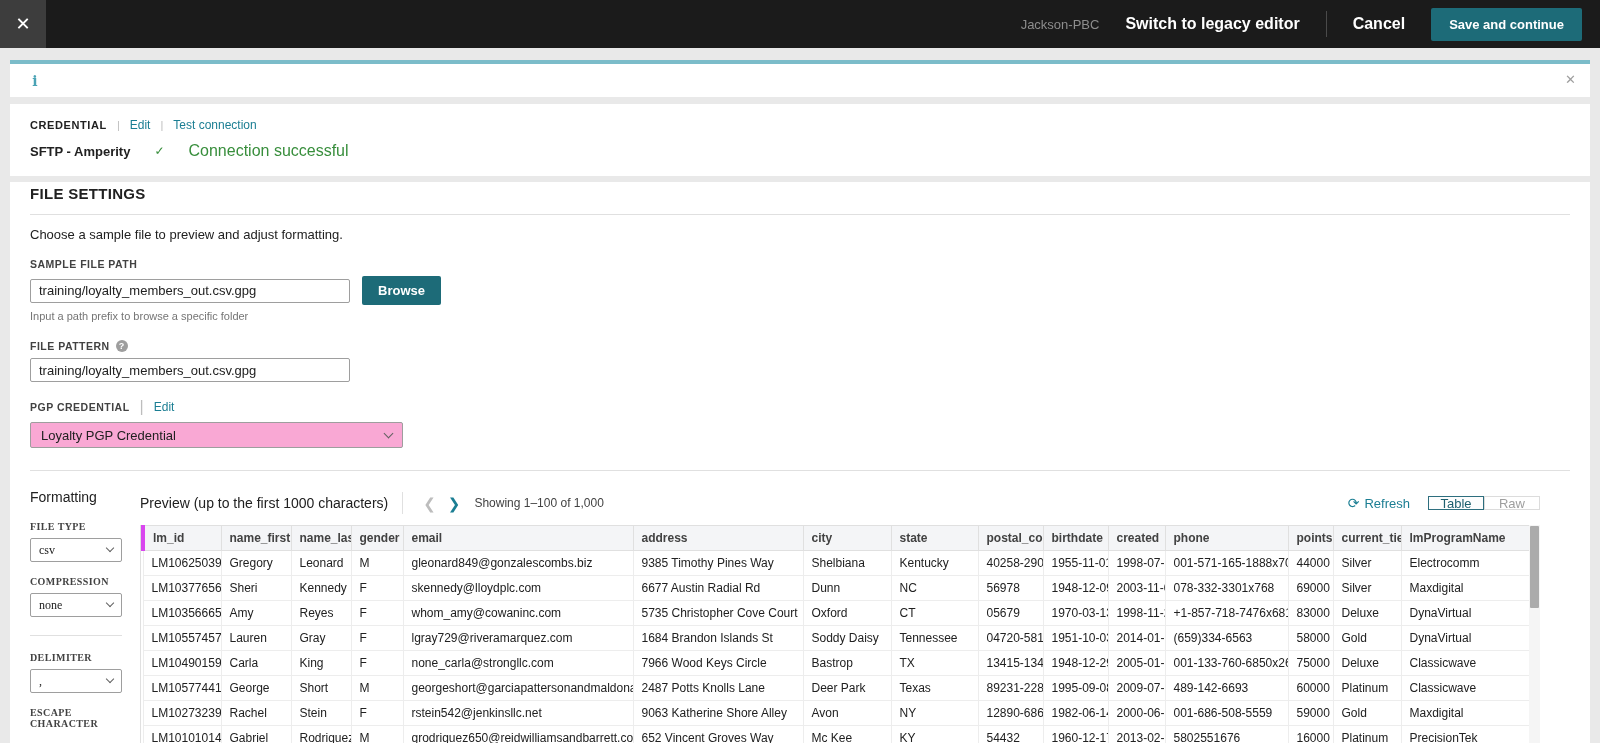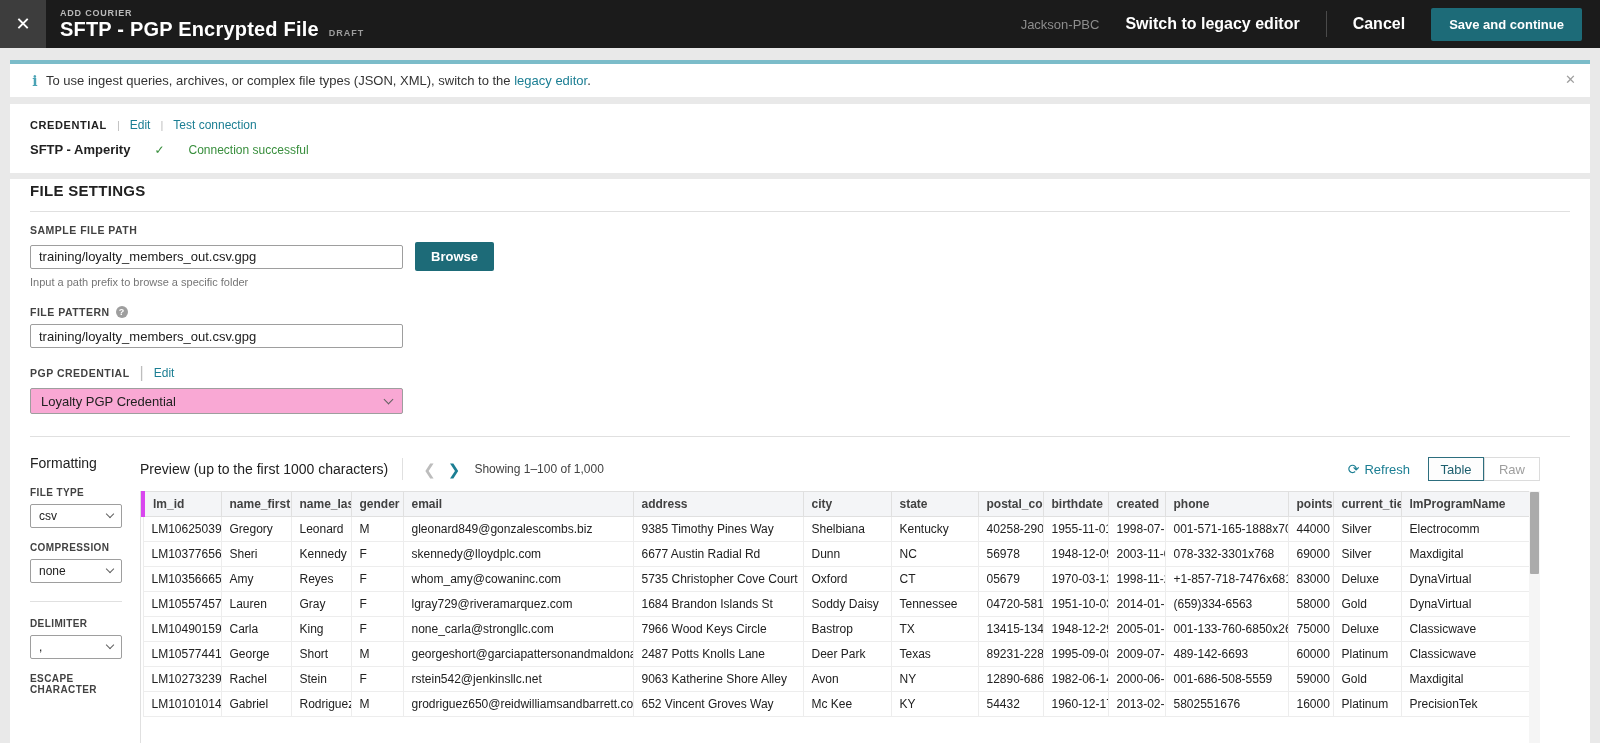--- a/index.html
+++ b/index.html
@@ -32,111 +32,101 @@
   .banner-dismiss { position:absolute; right:14px; top:8px; color:#9e9e9e; font-size:13px; cursor:pointer; }
 
   .credential-card { margin-top:7px; padding:14px 20px 16px; }
   .cred-row1 { display:flex; align-items:center; gap:10px; font-size:11px; }
   .cred-label { font-weight:bold; letter-spacing:.6px; color:#212121; }
   .pipe { color:#bdbdbd; }
   .cred-link { color:#1b7e93; font-size:12px; cursor:pointer; }
   .cred-row2 { margin-top:10px; display:flex; align-items:center; gap:24px; }
   .cred-name { font-size:13px; font-weight:bold; }
   .check { color:#388e3c; font-size:12px; }
-  .cred-status { color:#388e3c; font-size:12px; }
+  .cred-status { color:#388e3c; font-size:16px; }
 
   .main-card { margin-top:6px; padding:3px 20px 0; height:565px; }
   .section-title { font-size:15px; font-weight:bold; letter-spacing:.3px; }
   .hr { border:none; border-top:1px solid #e0e0e0; margin:12px 0; }
   .subtitle { font-size:13px; color:#212121; margin-bottom:16px; }
 
   .field-label { font-size:10.5px; font-weight:bold; letter-spacing:.5px; color:#424242; margin-bottom:6px;
                  display:flex; align-items:center; gap:6px; }
-  .text-input { width:373px; height:24px; border:1px solid #9e9e9e; border-radius:2px;
+  .text-input { width:320px; height:24px; border:1px solid #9e9e9e; border-radius:2px;
                 font-size:13px; padding:0 8px; color:#212121; font-family:"Liberation Sans", sans-serif; }
   .input-row { display:flex; align-items:center; gap:12px; }
   .browse-btn { background:#1d6b78; color:#fff; font-size:13px; font-weight:bold; border:none;
                 padding:7px 16px; border-radius:2px; cursor:pointer; }
   .helper { font-size:11px; color:#757575; margin-top:5px; }
   .spacer18 { height:18px; } .spacer16 { height:16px; }
   .help-icon { width:12px; height:12px; border-radius:50%; background:#9e9e9e; color:#fff;
                font-size:9px; display:inline-flex; align-items:center; justify-content:center; font-weight:bold; }
   .label-links { display:flex; align-items:center; gap:10px; margin-bottom:6px; }
 
   .select-box { width:373px; height:26px; border:1px solid #9e9e9e; border-radius:2px; background:#f9a8d4;
                 display:flex; align-items:center; justify-content:space-between; padding:0 10px;
                 font-size:13px; cursor:pointer; }
   .chev { width:7px; height:7px; border-right:1.5px solid #616161; border-bottom:1.5px solid #616161;
           transform:rotate(45deg); margin-top:-4px; }
 
   
   .format-row { display:flex; margin-top:18px; }
   .format-aside { width:110px; flex:none; }
   .format-title { font-size:14px; margin-bottom:16px; }
-  .fmt-field { margin-bottom:14px; }
+  .fmt-field { margin-bottom:14px;font-family:Liberation Serif, serif; }
   .fmt-label { font-size:10px; font-weight:bold; letter-spacing:.4px; color:#424242; margin-bottom:6px; }
   .fmt-select { width:92px; height:24px; border:1px solid #9e9e9e; border-radius:2px; background:#fff;
                 display:flex; align-items:center; justify-content:space-between; padding:0 8px;
                 font-size:12px; cursor:pointer; }
   .fmt-select .chev { width:6px; height:6px; }
   .fmt-divider { border:none; border-top:1px solid #e0e0e0; margin:18px 0 16px; width:92px; }
 
   .preview-sec { flex:1; min-width:0; }
   .preview-head { display:flex; align-items:center; height:28px; margin-bottom:8px; }
   .preview-title { font-size:14px; color:#212121; }
   .vdiv { width:1px; height:22px; background:#e0e0e0; margin:0 14px; }
   .page-arrow { font-size:15px; padding:0 6px; cursor:pointer; line-height:1; }
   .arrow-prev { color:#bdbdbd; }
   .arrow-next { color:#1b7e93; }
   .showing { font-size:12px; color:#424242; margin-left:8px; }
   .preview-head-right { margin-left:auto; display:flex; align-items:center; gap:18px; padding-right:30px; }
   .refresh { display:flex; align-items:center; gap:5px; color:#1b7e93; font-size:13px; cursor:pointer; }
   .refresh-icon { font-size:14px; }
   .toggle { display:flex; }
-  .toggle-btn { width:56px; height:24px; font-size:13px; display:flex; align-items:center; justify-content:center;
+  .toggle-btn { width:56px; height:14px; font-size:13px; display:flex; align-items:center; justify-content:center;
                 border:1px solid #dcdcdc; background:#fff; color:#9e9e9e; cursor:pointer; }
   .toggle-btn.active { border:1px solid #2d6e7e; color:#1d5f6e; background:#fdfdfd; font-weight:normal; }
 
   .table-wrap { position:relative; width:1400px; height:266px; overflow:hidden;
                 border-left:1px solid #e0e0e0; }
   table.preview { border-collapse:collapse; table-layout:fixed; width:1388px; background:#fff; }
   table.preview th { background:#f4f5f7; font-size:12px; font-weight:bold; color:#424242; text-align:left;
                      padding:5px 8px; border:1px solid #e0e0e0; border-left:none; height:23px; white-space:nowrap; overflow:hidden; }
   table.preview th:first-child { border-left:4px solid #d946ef; }
   table.preview td { font-size:12px; color:#212121; padding:5px 8px; border:1px solid #ededed;
                      height:25px; white-space:nowrap; overflow:hidden; }
   .vscrollbar { position:absolute; top:0; right:0; width:11px; height:100%; background:#f5f5f5; }
   .vthumb { position:absolute; top:1px; left:1px; width:9px; height:82px; background:#ababab; border-radius:1px; }
 </style>
 </head>
 <body>
 
 <header class="topbar">
   <div class="close-btn">✕</div>
-  <div class="title-block">
-    <div class="eyebrow">ADD COURIER</div>
-    <div class="title-row">
-      <span class="page-title">SFTP - PGP Encrypted File</span>
-      <span class="draft-badge">DRAFT</span>
-    </div>
-  </div>
   <div class="topbar-right">
     <span class="tenant">Jackson-PBC</span>
     <span class="top-link">Switch to legacy editor</span>
     <span class="top-divider"></span>
     <span class="top-link">Cancel</span>
     <button class="save-btn">Save and continue</button>
   </div>
 </header>
 
 <div class="card banner-card">
   <span class="info-icon">i</span>
-  <span class="banner-text">
-    <span>To use ingest queries, archives, or complex file types (JSON, XML), switch to the </span><span class="link">legacy editor</span><span>.</span>
-  </span>
   <span class="banner-dismiss">✕</span>
 </div>
 
 <div class="card credential-card">
   <div class="cred-row1">
     <span class="cred-label">CREDENTIAL</span>
     <span class="pipe">|</span>
     <span class="cred-link">Edit</span>
     <span class="pipe">|</span>
     <span class="cred-link">Test connection</span>
@@ -144,20 +134,21 @@
   <div class="cred-row2">
     <span class="cred-name">SFTP - Amperity</span>
     <span class="check">✓</span>
     <span class="cred-status">Connection successful</span>
   </div>
 </div>
 
 <div class="card main-card">
   <div class="section-title">FILE SETTINGS</div>
   <hr class="hr">
+  <div class="subtitle">Choose a sample file to preview and adjust formatting.</div>
 
   <div class="field-label">SAMPLE FILE PATH</div>
   <div class="input-row">
     <input class="text-input" value="training/loyalty_members_out.csv.gpg" style="">
     <button class="browse-btn">Browse</button>
   </div>
   <div class="helper">Input a path prefix to browse a specific folder</div>
 
   <div class="spacer18"></div>
   <div class="field-label">

